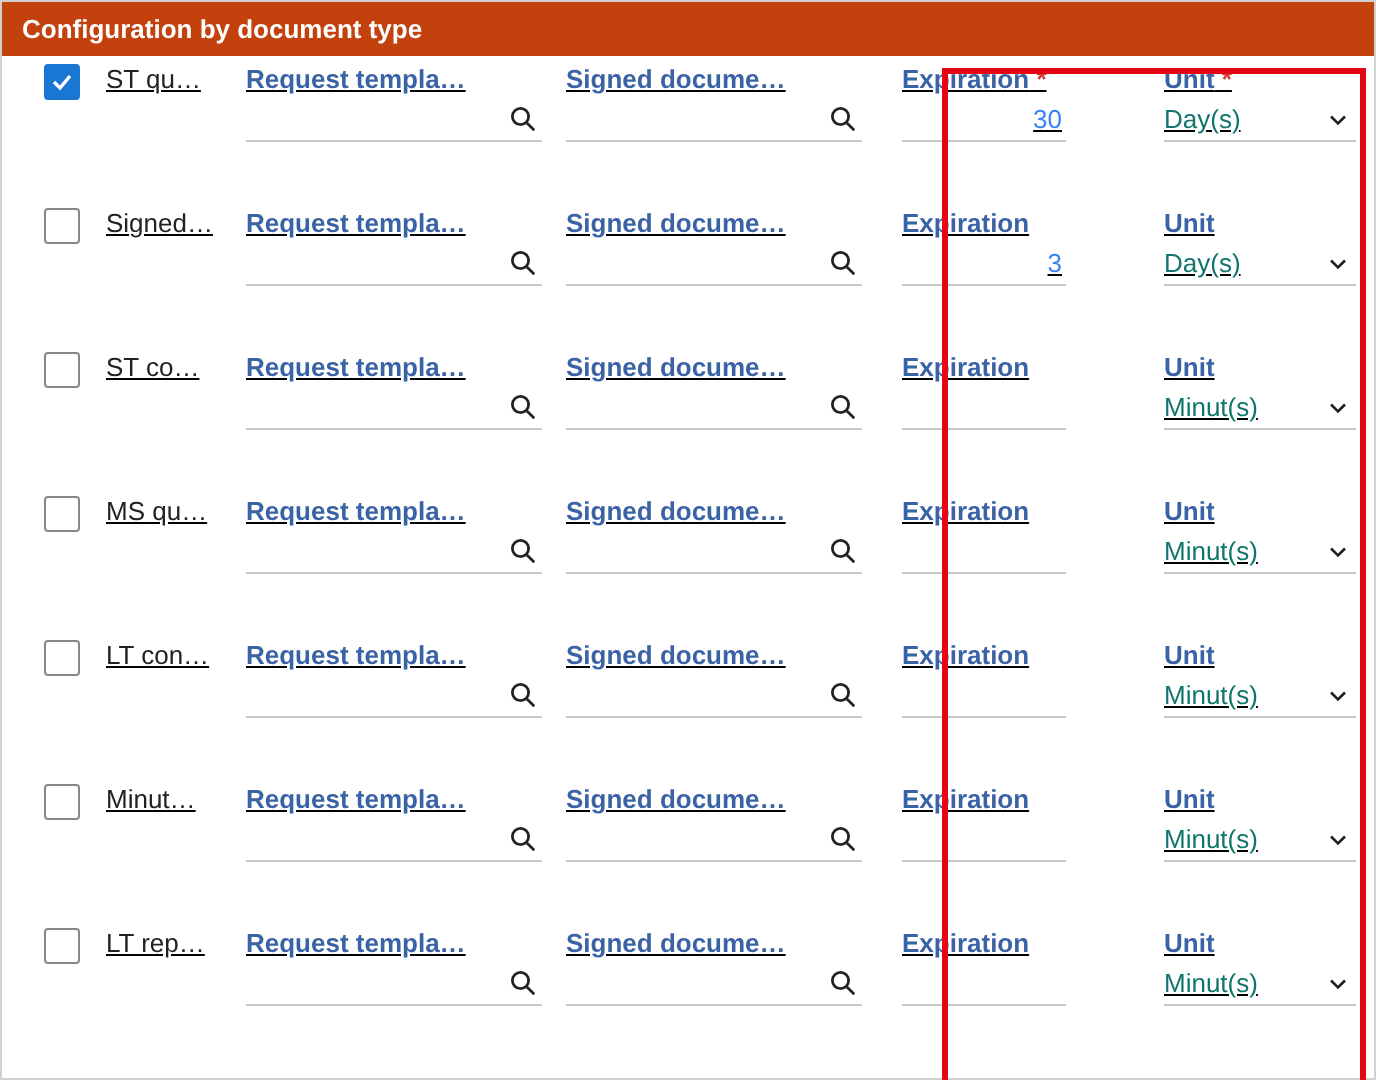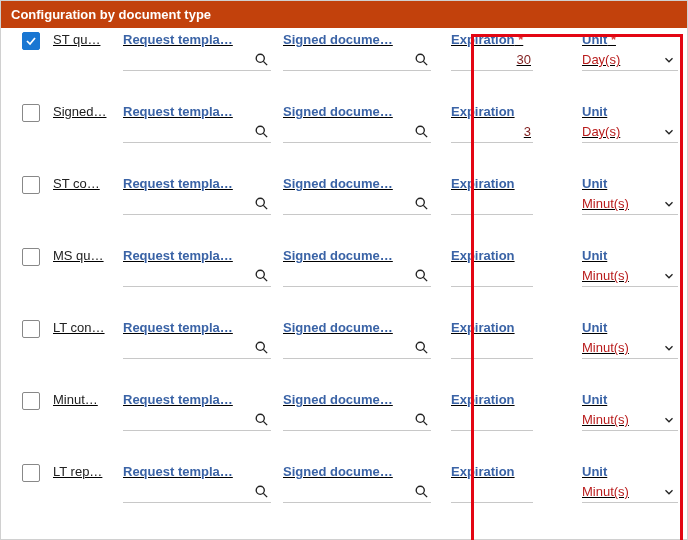--- a/index.html
+++ b/index.html
@@ -75,38 +75,38 @@
     border-bottom: 1px solid #c8c8c8;
     height: 22px;
     display: flex;
     align-items: center;
     justify-content: flex-end;
     padding-right: 2px;
     position: relative;
   }
   .underline-field .val {
     font-size: 13px;
-    color: #7f1d1d;
+    color: #3b82f6;
     width: 100%;
     text-align: right;
   }
   .cell-tpl .underline-field { justify-content: flex-end; }
   .search-ico {
     cursor: pointer;
     display: inline-flex;
     color: #222;
   }
   .unit-field {
     border-bottom: 1px solid #c8c8c8;
     height: 22px;
     display:flex; align-items:center; justify-content: space-between;
     padding-right: 2px;
     cursor: pointer;
   }
-  .unit-field .val { font-size: 13px; color: #b91c1c; }
+  .unit-field .val { font-size: 13px; color: #0f766e; }
   .chev { color: #222; display:inline-flex; }
 </style>
 </head>
 <body>
 
 <div class="panel">
   <div class="panel-header">Configuration by document type</div>
   <div class="rows" id="rows">
     <div class="highlight-box"></div>
   <div class="row">

